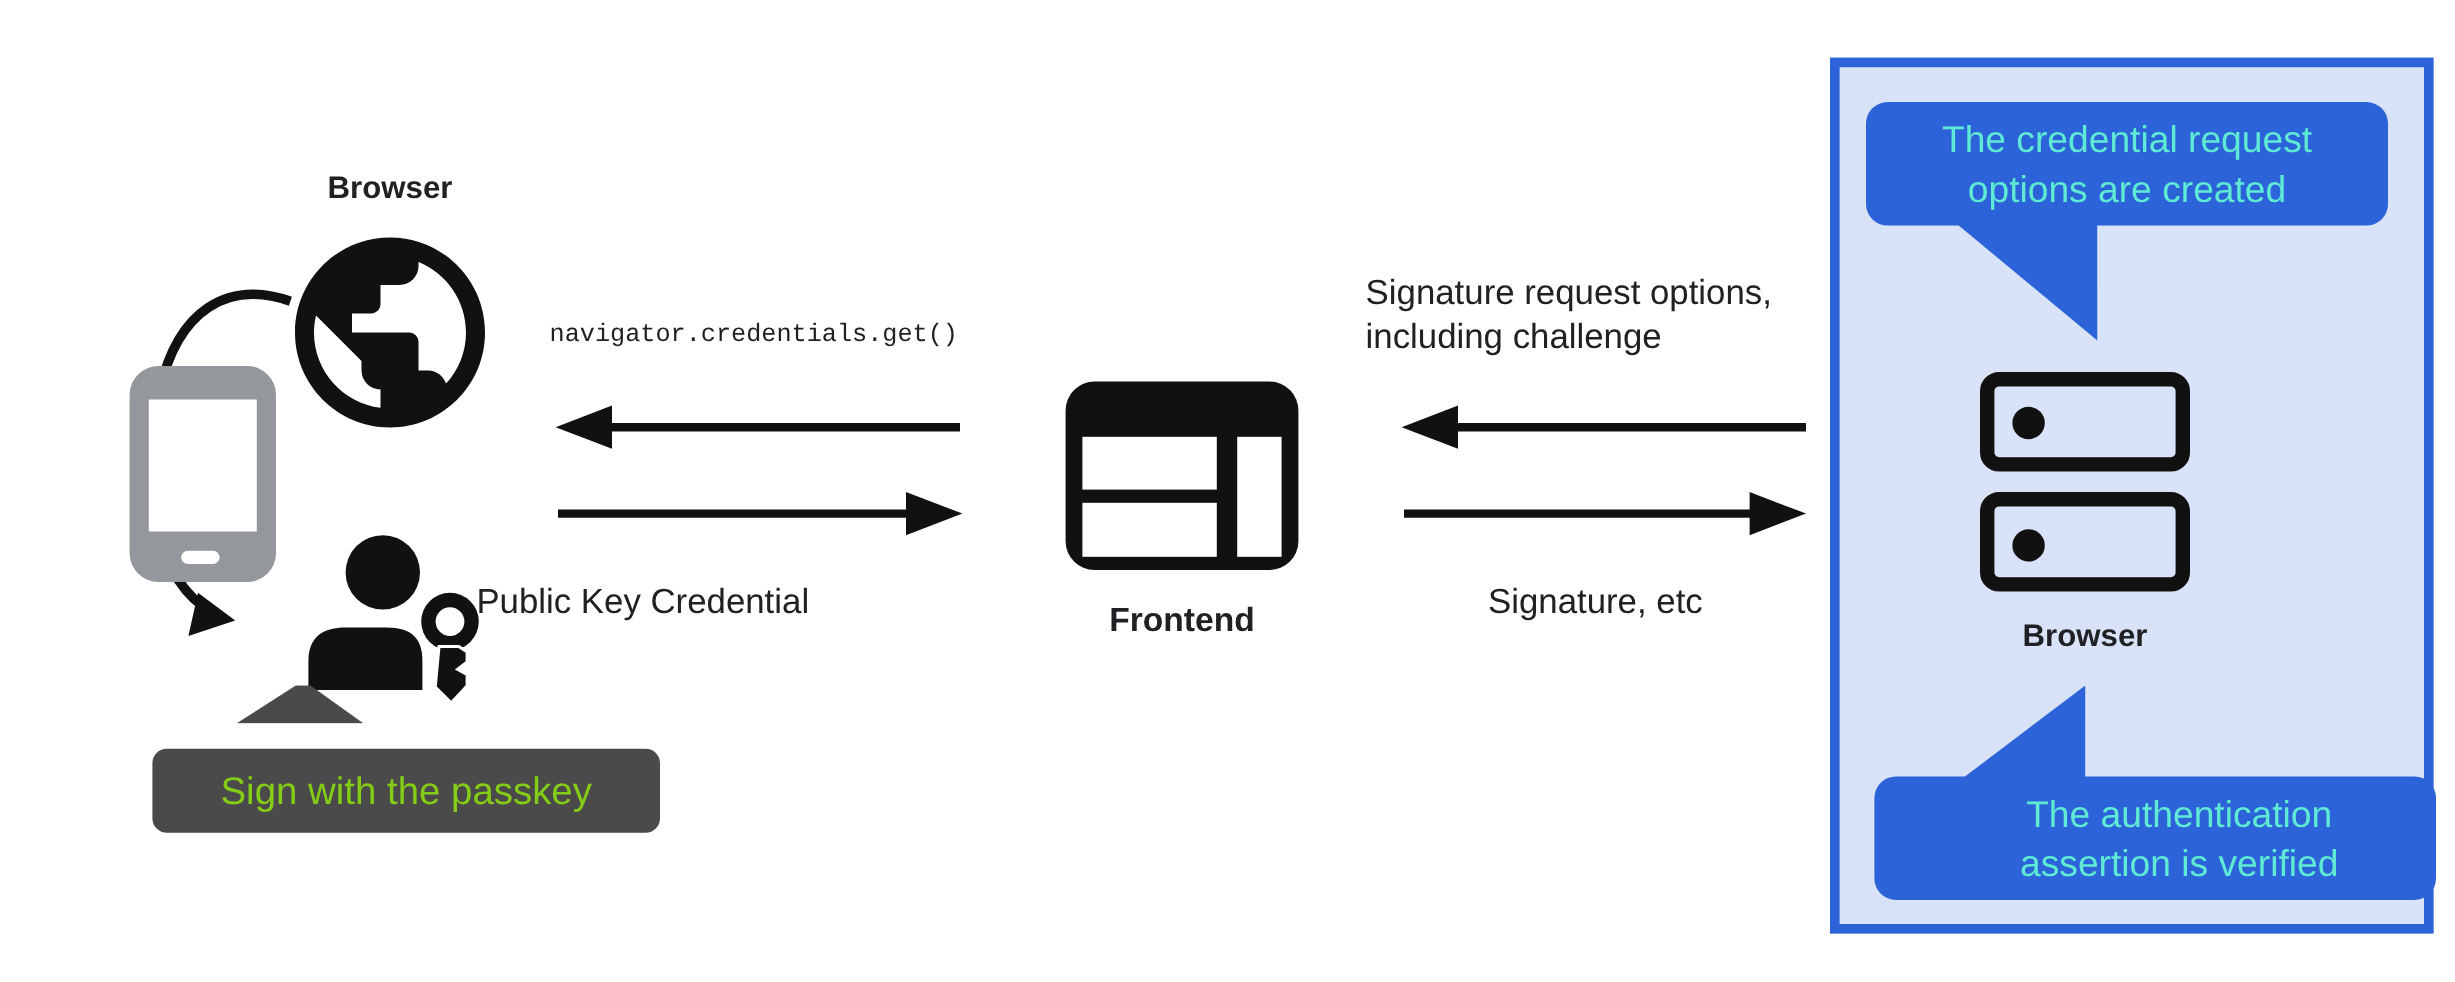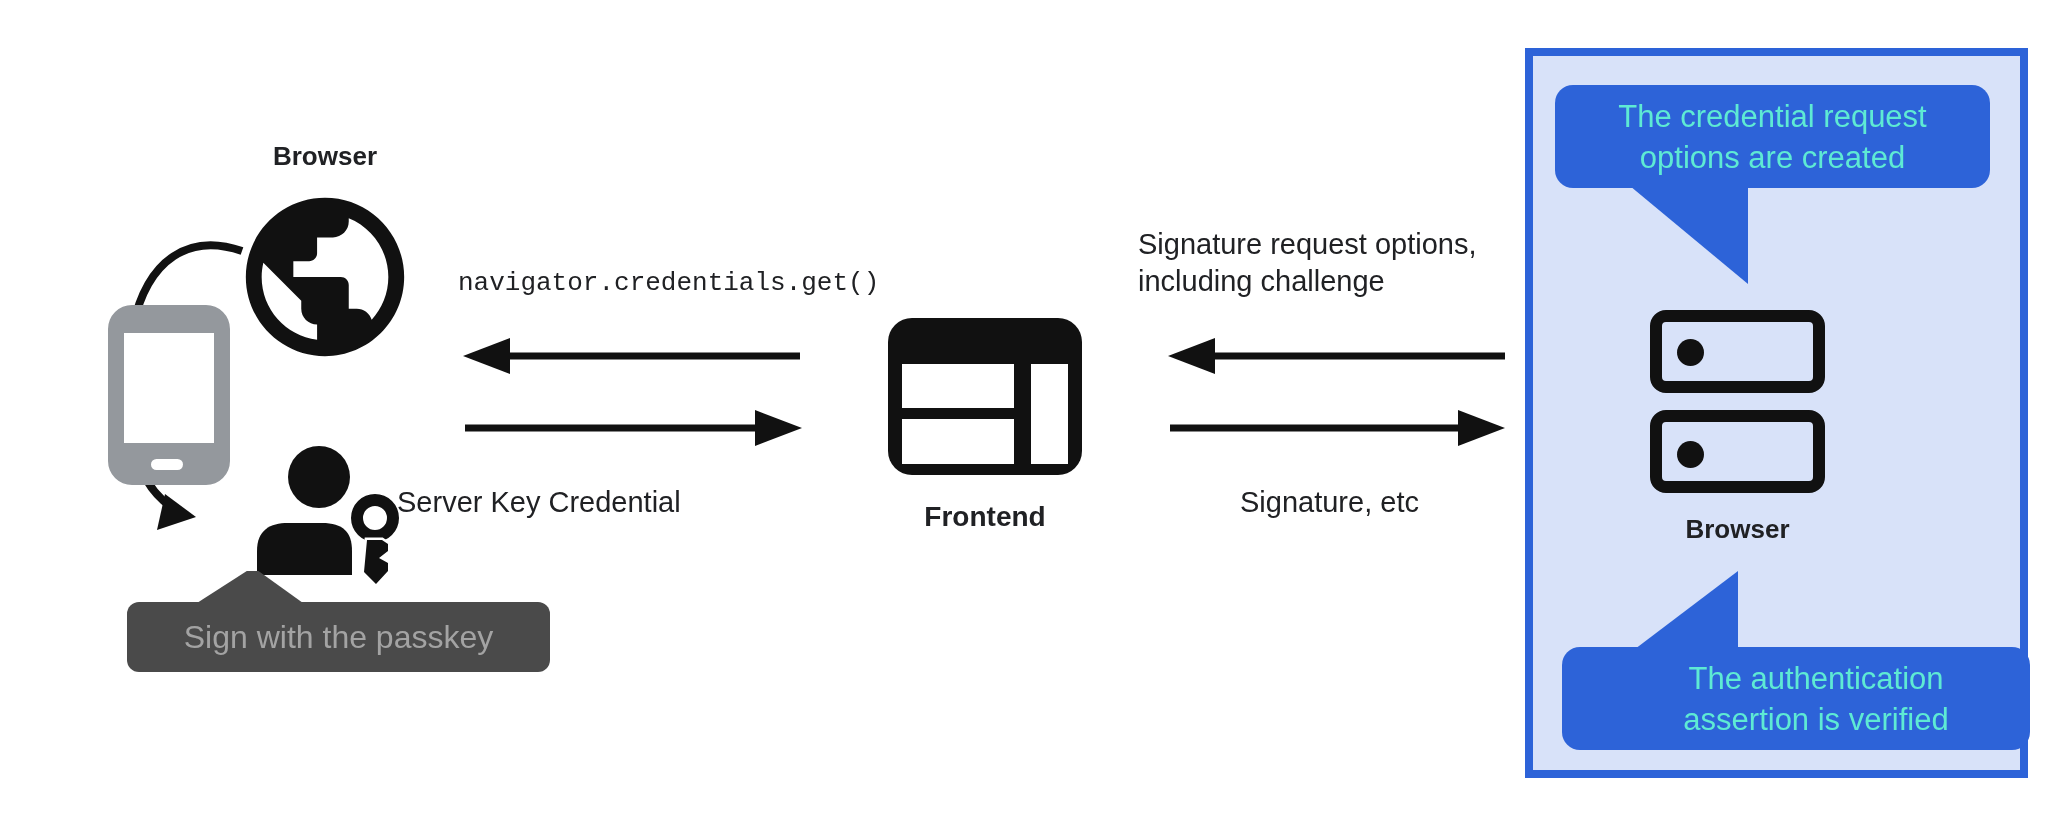--- a/index.html
+++ b/index.html
@@ -13,22 +13,22 @@
   .mono{font-family:"Liberation Mono","DejaVu Sans Mono",monospace;}
   
   .phone{
     left:108px;top:305px;width:122px;height:180px;box-sizing:border-box;
     border:16px solid #94989d;border-top-width:28px;border-bottom-width:42px;
     border-radius:24px;background:#ffffff;
   }
   .phone-bar{left:151px;top:459px;width:32px;height:11px;background:#ffffff;border-radius:6px;}
   
   .tooltip{
-    left:127px;top:602px;width:423px;height:70px;background:#4a4a4a;border-radius:12px;
-    color:#a3a3a3;font-size:32px;display:flex;align-items:center;justify-content:center;
+    left:127px;top:624px;width:423px;height:70px;background:#4a4a4a;border-radius:12px;
+    color:#84cc16;font-size:32px;display:flex;align-items:center;justify-content:center;
   }
   .tooltip-tail{
     left:197px;top:571px;width:106px;height:32px;background:#4a4a4a;
     clip-path:polygon(47% 0,58% 0,100% 100%,0 100%);
   }
   
   .frontend-icon{left:888px;top:318px;width:194px;height:157px;background:#111111;border-radius:24px;}
   .fe-pane{position:absolute;background:#ffffff;}
   .fe-p1{left:14px;top:46px;width:112px;height:44px;}
   .fe-p2{left:14px;top:101px;width:112px;height:45px;}
@@ -55,21 +55,21 @@
   .server-u1{top:310px;}
   .server-u2{top:410px;}
   .server-dot{width:27px;height:27px;border-radius:50%;background:#111111;}
   .server-d1{left:1677px;top:339px;}
   .server-d2{left:1677px;top:441px;}
   
   .browser-label{left:230px;top:141px;width:190px;text-align:center;font-size:26px;}
   .frontend-label{left:888px;top:501px;width:194px;text-align:center;font-size:28px;}
   .server-label{left:1650px;top:514px;width:175px;text-align:center;font-size:26px;}
   .user-verification{left:13px;top:382px;font-size:29px;z-index:5;}
-  .navigator-call{left:458px;top:268px;font-size:26px;}
+  .navigator-call{left:458px;top:268px;font-size:21px;}
   .public-key-credential{left:397px;top:486px;font-size:29px;}
   .credential-request{left:1138px;top:226px;font-size:29px;line-height:37px;}
   .signature-etc{left:1240px;top:486px;font-size:29px;}
   svg{display:block;}
 </style>
 </head>
 <body>
 
 <div class="stage">
 
@@ -122,21 +122,21 @@
   <div class="abs phone-bar"></div>
 
   <div class="abs label label-bold browser-label">Browser</div>
 
   <div class="abs tooltip-tail"></div>
   <div class="abs tooltip">
     <span>Sign with the passkey</span>
   </div>
 
   <div class="abs label mono navigator-call">navigator.credentials.get()</div>
-  <div class="abs label public-key-credential">Server Key Credential</div>
+  <div class="abs label public-key-credential">Public Key Credential</div>
 
   <div class="abs frontend-icon">
     <div class="fe-pane fe-p1"></div>
     <div class="fe-pane fe-p2"></div>
     <div class="fe-pane fe-p3"></div>
   </div>
   <div class="abs label label-bold frontend-label">Frontend</div>
 
   <div class="abs credential-request">
     <div class="label">Signature request options,</div>

